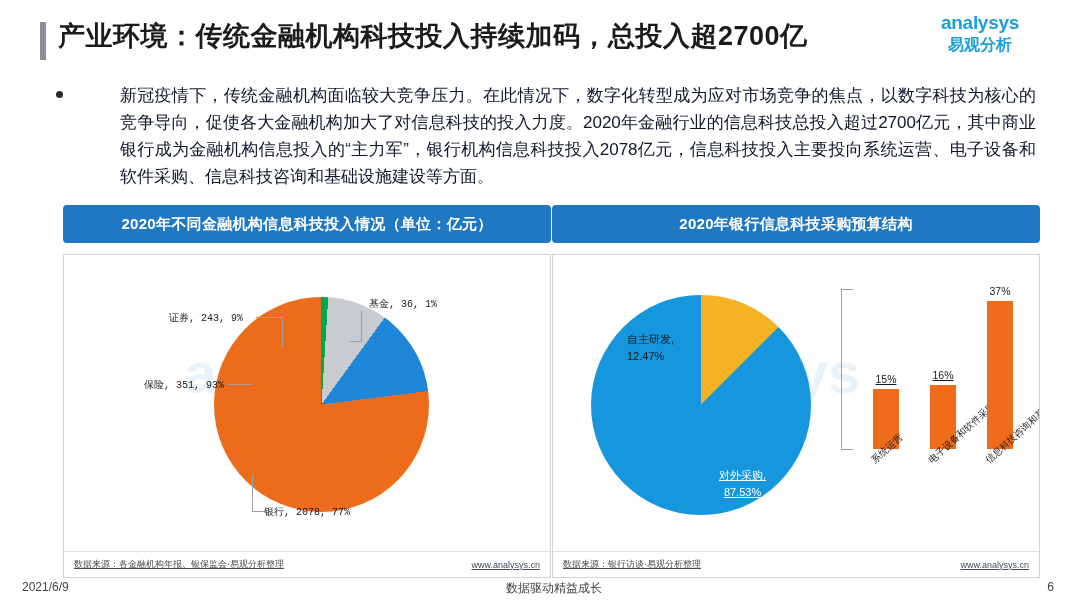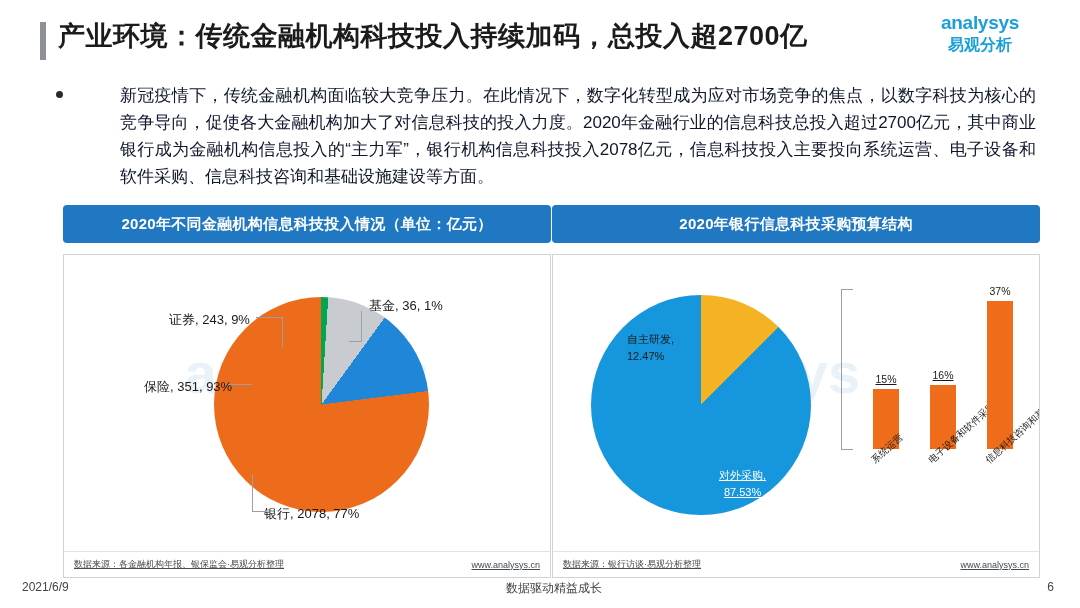--- a/index.html
+++ b/index.html
@@ -159,23 +159,24 @@
     width: 215px;
     height: 215px;
   }
   #pie {
     width: 215px;
     height: 215px;
     border-radius: 50%;
   }
   .lbl {
     position: absolute;
-    font-size: 13px;
+    font-size: 10px;
     color: #1a1a1a;
     white-space: nowrap;
+    font-family: Liberation Mono, monospace;
   }
   .leader {
     position: absolute;
     background: #9aa0a6;
   }
 
   
   #donut-wrap {
     position: absolute;
     left: 38px;

